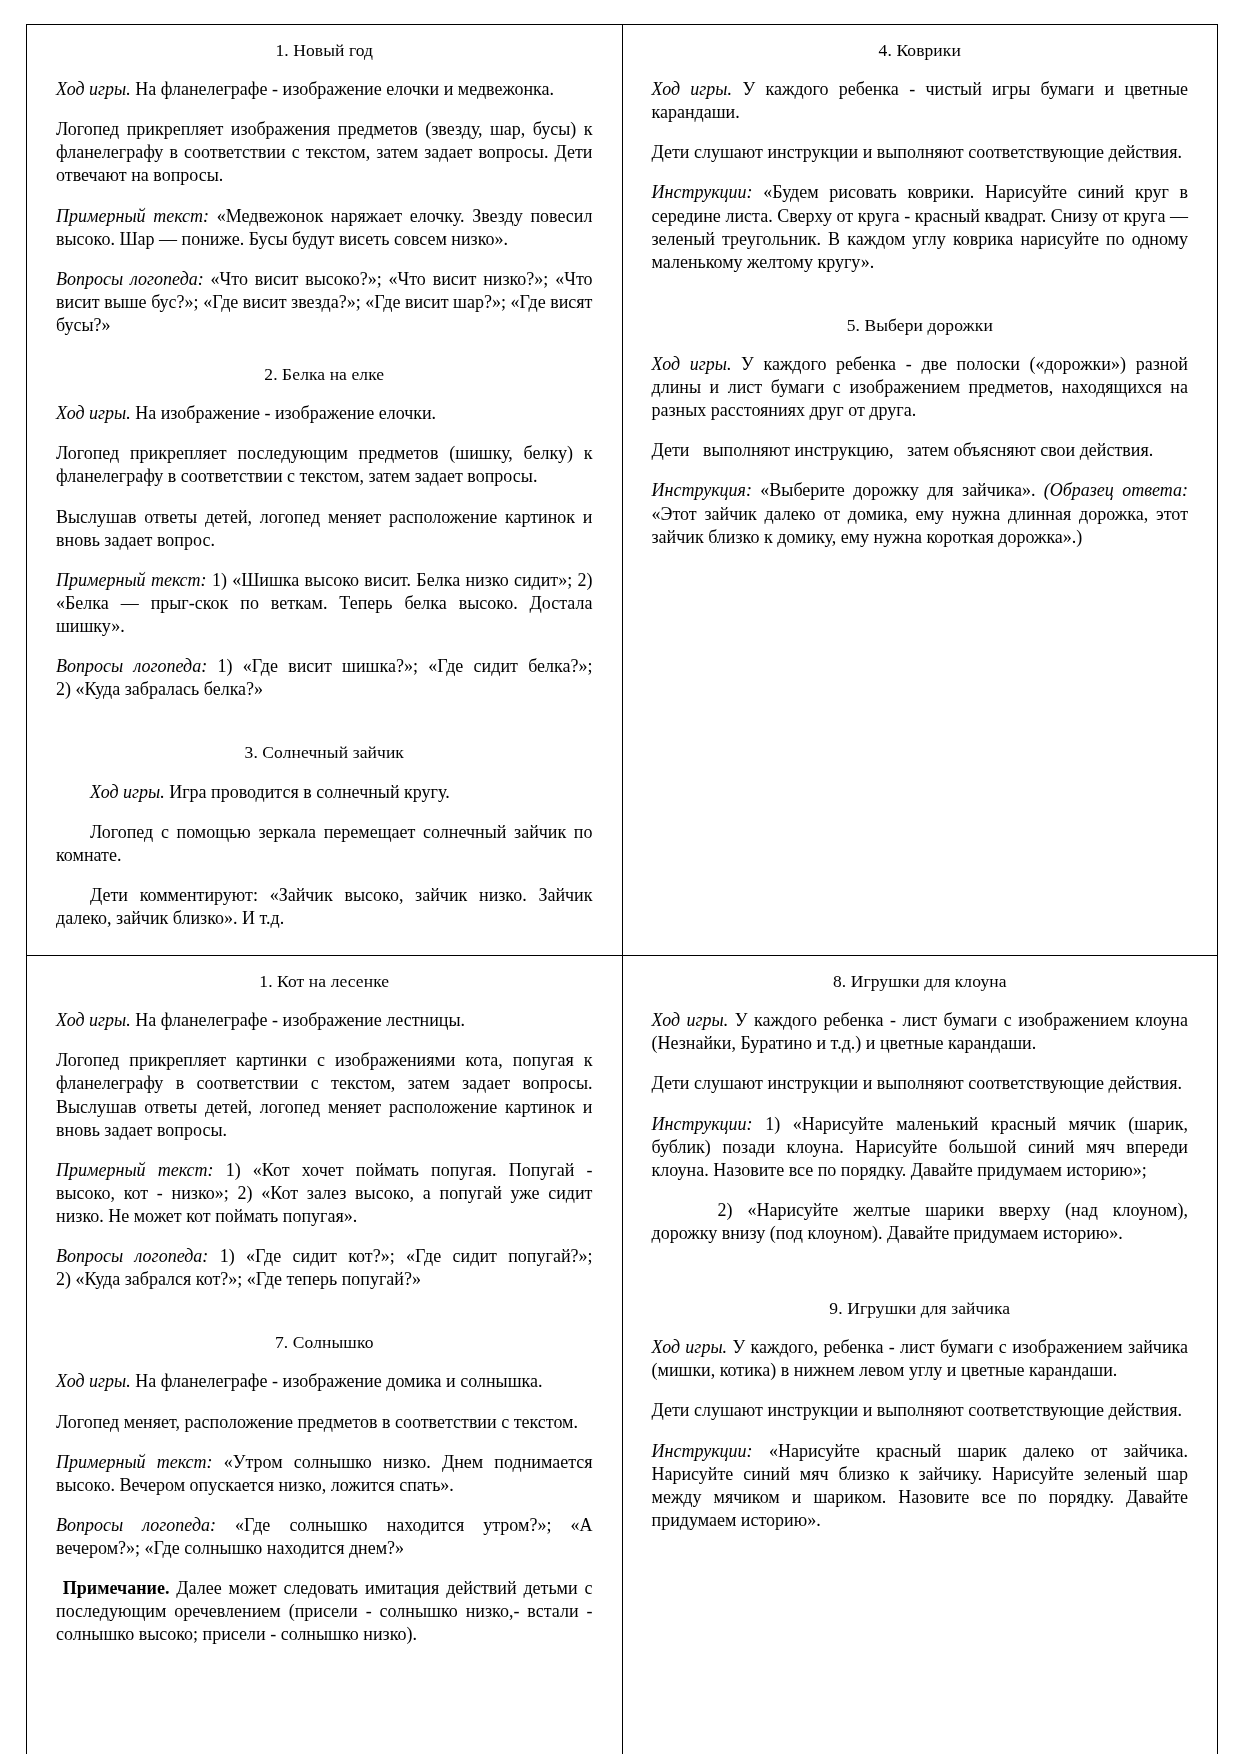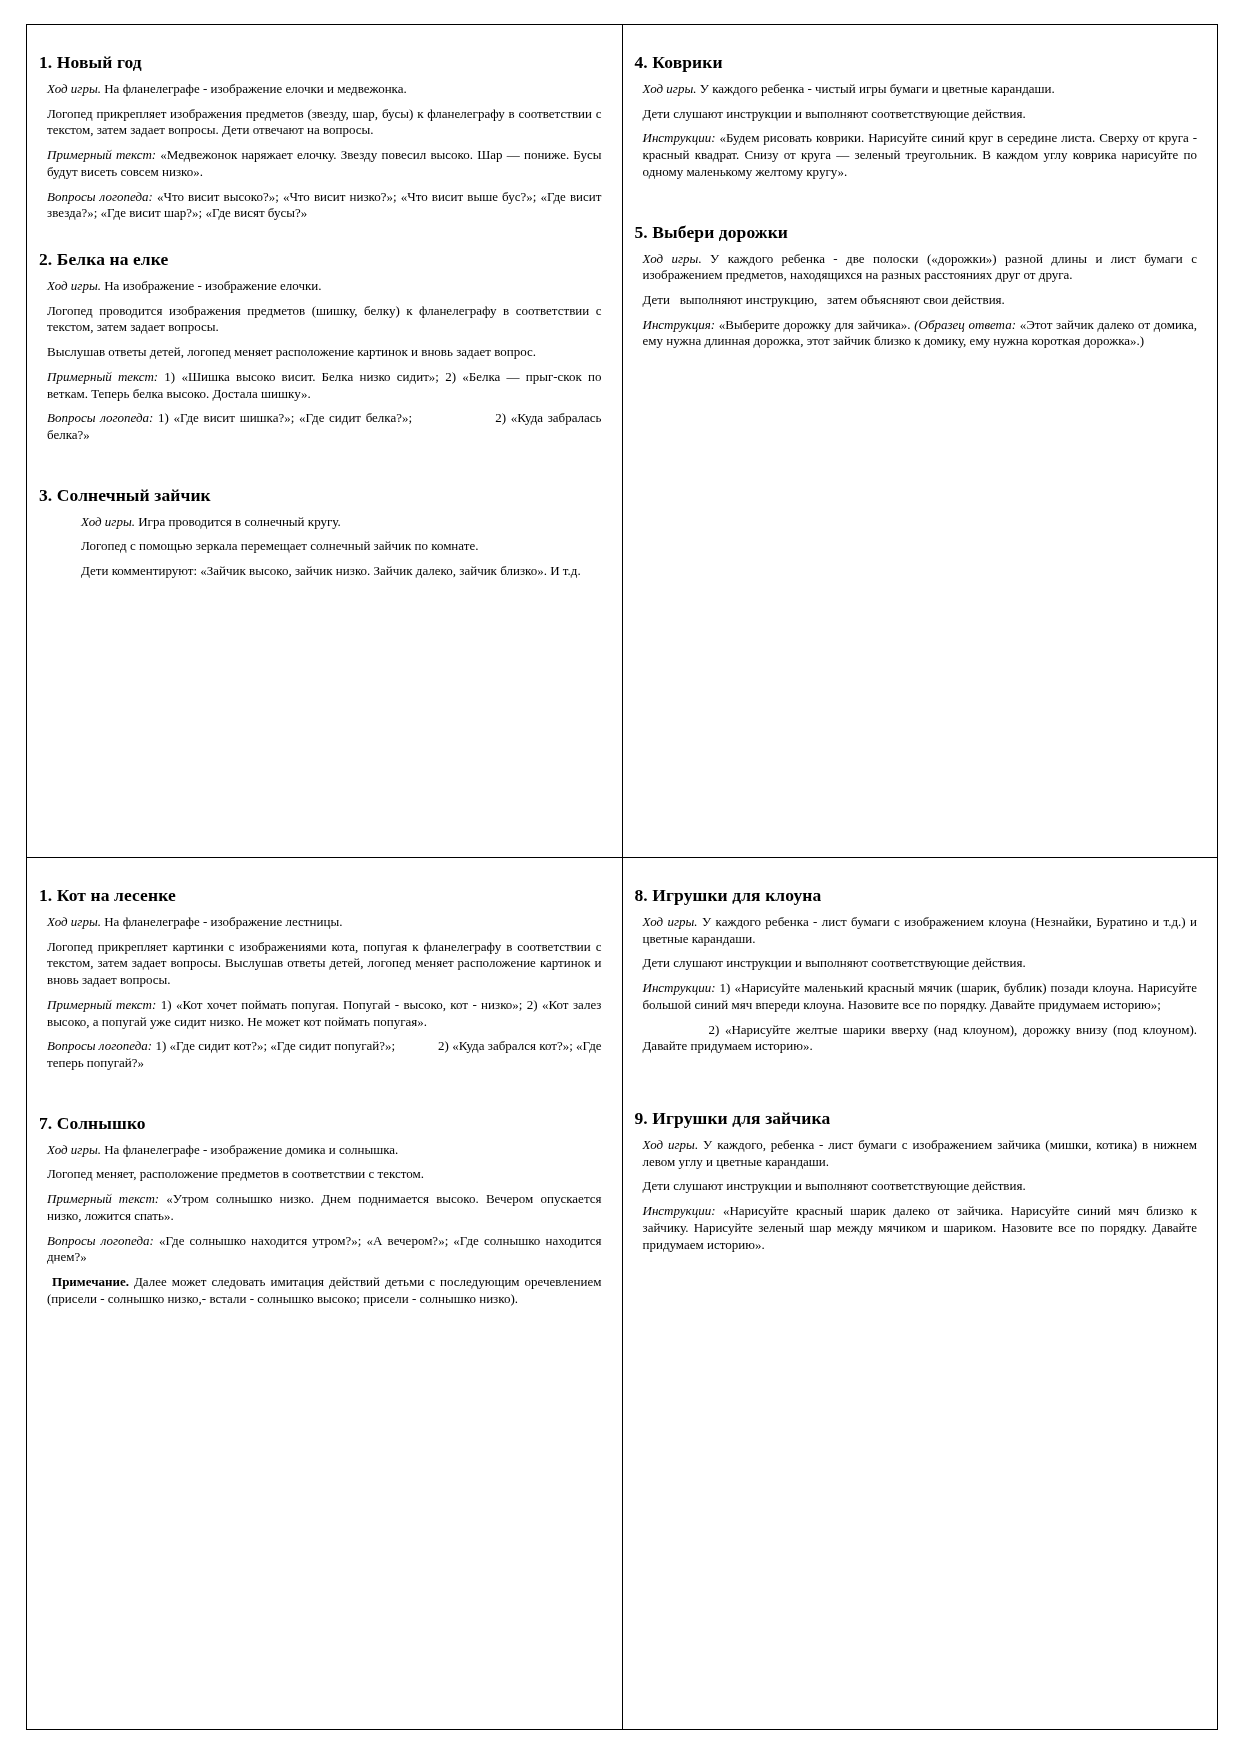--- a/index.html
+++ b/index.html
@@ -34,33 +34,34 @@
   }
   td.col-left { width: 50%; }
   td.col-right { width: 50%; }
   tr.row-top td { height: 812px; }
   tr.row-bottom td { height: 850px; }
 
   .sec { margin: 0 0 0 0; }
   .sec + .sec { margin-top: 0; }
 
   h2.sec-title {
+    text-align: center;
     font-size: 17.5px;
-    font-weight: bold;
-    margin: 16px 0 2px 0;
+    font-weight: normal;
+    margin: 4px 0 2px 0;
     line-height: 1.26;
     letter-spacing: 0.1px;
   }
   h2.sp-before { margin-top: 26px; }
   h2.sp-before-lg { margin-top: 40px; }
   h2.sp-before-xl { margin-top: 52px; }
 
   p.body {
-    margin: 8px;
-    font-size: 13px;
+    margin: 17px;
+    font-size: 18px;
     line-height: 1.285;
     text-align: justify;
     text-justify: inter-word;
     hyphens: none;
   }
   p.indent { text-indent: 34px; }
 
   .i { font-style: italic; }
   .b { font-weight: bold; }
 
@@ -81,21 +82,21 @@
           <h2 class="sec-title">1. Новый год</h2>
           <p class="body"><span class="i">Ход игры.</span><span> На фланелеграфе - изображение елочки и медвежонка.</span></p>
           <p class="body">Логопед прикрепляет изображения предметов (звезду, шар, бусы) к фланелеграфу в соответствии с текстом, затем задает вопросы. Дети отвечают на вопросы.</p>
           <p class="body"><span class="i">Примерный текст:</span><span> «Медвежонок наряжает елочку. Звезду повесил высоко. Шар — пониже. Бусы будут висеть совсем низко».</span></p>
           <p class="body"><span class="i">Вопросы логопеда:</span><span> «Что висит высоко?»; «Что висит низко?»; «Что висит выше бус?»; «Где висит звезда?»; «Где висит шар?»; «Где висят бусы?»</span></p>
         </div>
 
         <div class="sec">
           <h2 class="sec-title sp-before">2. Белка на елке</h2>
           <p class="body"><span class="i">Ход игры.</span><span> На изображение - изображение елочки.</span></p>
-          <p class="body">Логопед проводится изображения предметов (шишку, белку) к фланелеграфу в соответствии с текстом, затем задает вопросы.</p>
+          <p class="body">Логопед прикрепляет последующим предметов (шишку, белку) к фланелеграфу в соответствии с текстом, затем задает вопросы.</p>
           <p class="body">Выслушав ответы детей, логопед меняет расположение картинок и вновь задает вопрос.</p>
           <p class="body"><span class="i">Примерный текст:</span><span> 1) «Шишка высоко висит. Белка низко сидит»;  2) «Белка — прыг-скок по веткам. Теперь белка высоко. Достала шишку».</span></p>
           <p class="body wsp"><span class="i">Вопросы логопеда:</span><span> 1) «Где висит шишка?»; «Где сидит белка?»;                  2) «Куда забралась белка?»</span></p>
         </div>
 
         <div class="sec">
           <h2 class="sec-title sp-before-lg">3. Солнечный зайчик</h2>
           <p class="body indent"><span class="i">Ход игры.</span><span> Игра проводится в солнечный кругу.</span></p>
           <p class="body indent">Логопед с помощью зеркала перемещает солнечный зайчик по комнате.</p>
           <p class="body indent">Дети комментируют: «Зайчик высоко, зайчик низко. Зайчик далеко, зайчик близко». И т.д.</p>

